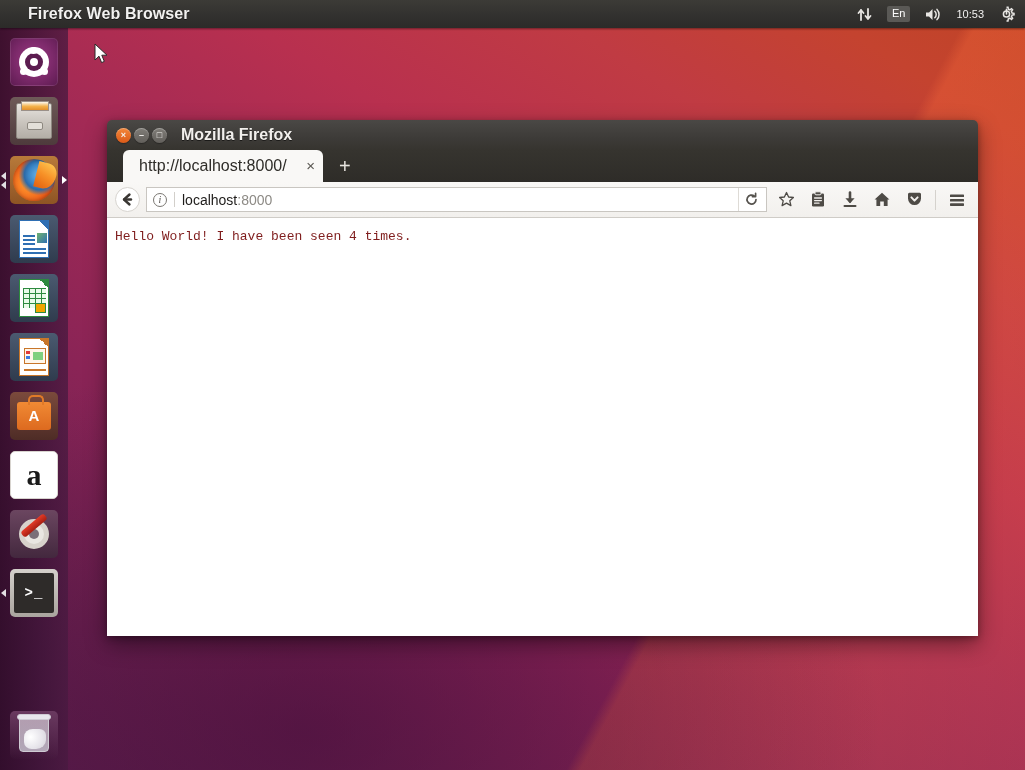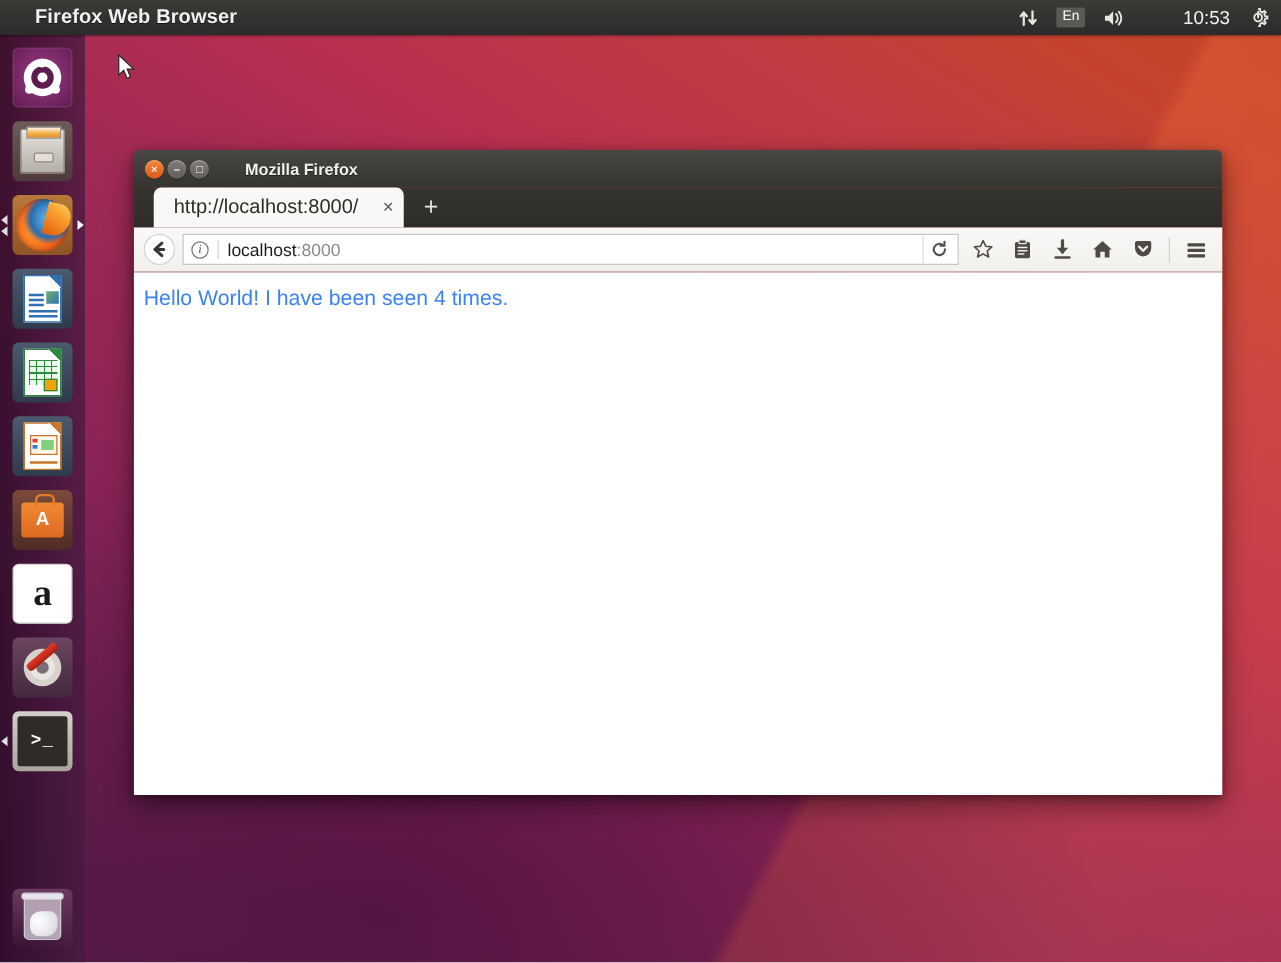--- a/index.html
+++ b/index.html
@@ -67,22 +67,21 @@
   #kbd-layout {
     background: #5a5956;
     color: #ffffff;
     font-size: 11px;
     padding: 1px 5px 2px 5px;
     border-radius: 2px;
     line-height: 13px;
   }
   #clock {
     color: #f2f1f0;
-    font-size: 15px;
-    margin-left: 32px;
+    font-size: 11px;
   }
 
   
   #launcher {
     position: absolute;
     left: 0; top: 28px;
     width: 68px; height: 742px;
     background: linear-gradient(to right, rgba(45,12,40,0.86) 0%, rgba(60,20,55,0.80) 60%, rgba(72,26,64,0.76) 100%);
     z-index: 30;
     padding-top: 4px;
@@ -326,23 +325,23 @@
     margin-right: 3px;
     display: flex; align-items: center; justify-content: center;
     position: relative;
     box-shadow: inset 0 1px 0 rgba(255,255,255,0.28), 0 1px 1px rgba(0,0,0,0.3);
   }
   #btn-close { background: linear-gradient(to bottom, #f4873a 0%, #db5a18 100%); }
   #btn-min, #btn-max { background: linear-gradient(to bottom, #807d78 0%, #625f5b 100%); }
   .wbtn-glyph { color: #f4f2ef; font-size: 9px; line-height: 9px; font-weight: bold; }
   #win-title {
     color: #f2f0ed;
-    font-size: 13px;
+    font-size: 16px;
     font-weight: bold;
-    margin-left: 26px;
+    margin-left: 11px;
     text-shadow: 0 1px 0 rgba(0,0,0,0.55);
   }
 
   
   #tabstrip {
     height: 32px;
     background: linear-gradient(to bottom, #36342f 0%, #2e2c28 100%);
     display: flex;
     align-items: flex-end;
     padding-left: 16px;
@@ -463,23 +462,23 @@
   #nav-divider { width: 1px; height: 20px; background: #d5d2cd; margin: 0 2px; }
 
   
   #content {
     flex: 1;
     background: #ffffff;
     padding: 10px 8px;
     overflow: hidden;
   }
   #page-text {
-    font-family: Liberation Sans, sans-serif;
-    font-size: 17px;
-    color: #3b82f6;
+    font-family: Liberation Mono, monospace;
+    font-size: 13px;
+    color: #7f1d1d;
     line-height: 1.35;
   }
 
   
   #cursor {
     position: absolute;
     left: 94px; top: 43px;
     z-index: 60;
     pointer-events: none;
   }

